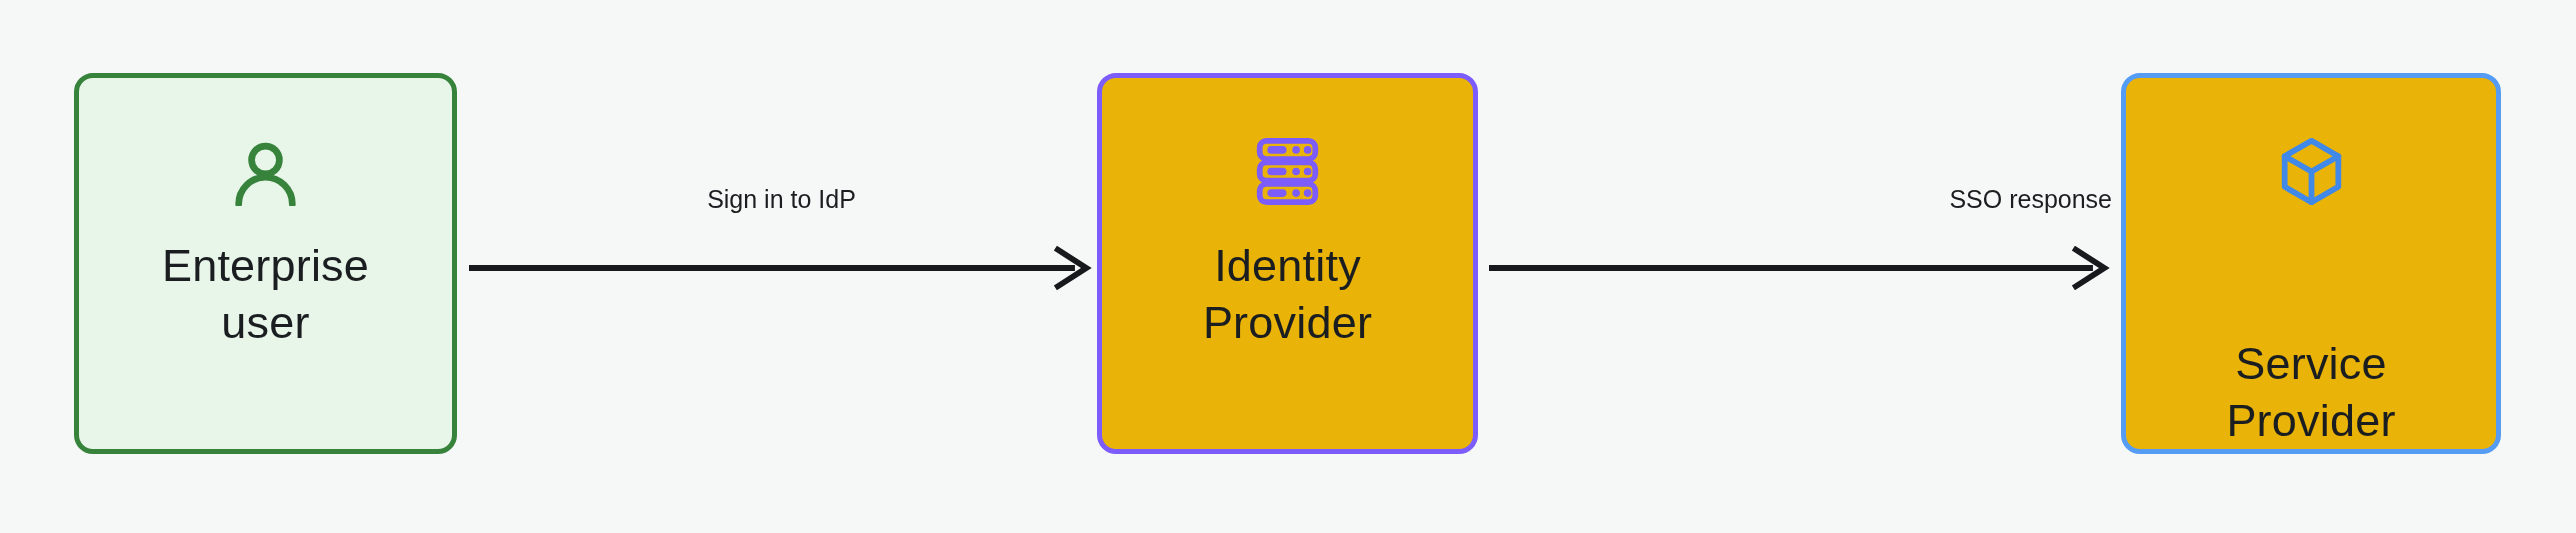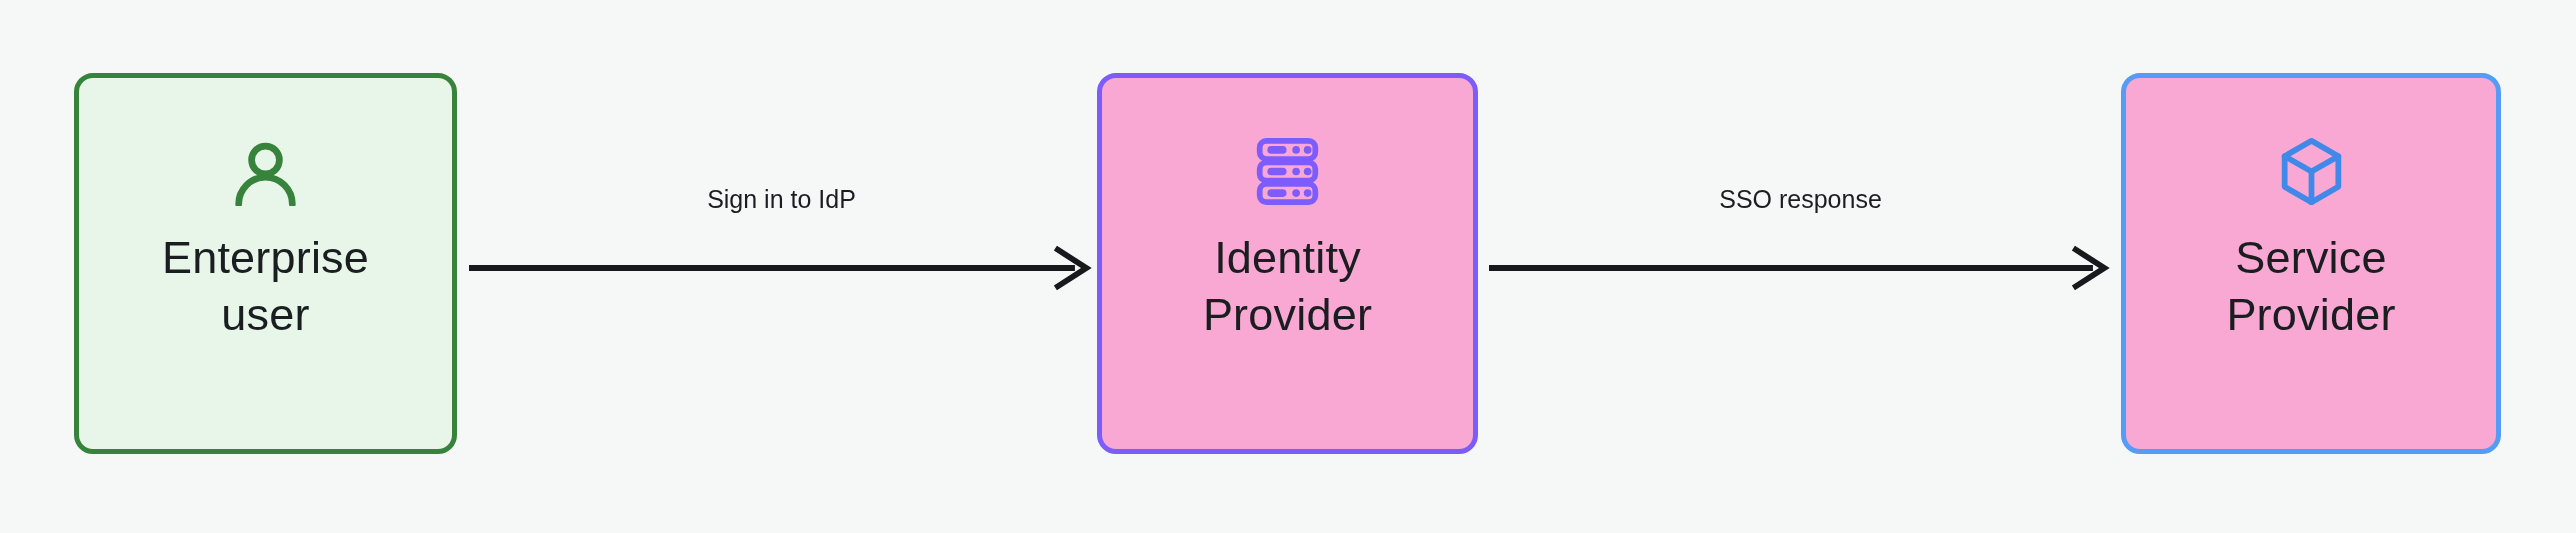--- a/index.html
+++ b/index.html
@@ -29,43 +29,44 @@
     flex-direction: column;
     align-items: center;
     justify-content: flex-start;
   }
   .node-icon {
     display: block;
     margin-top: 59px;
     height: 69px;
   }
   .node-label {
-    margin-top: 23px;
+    margin-top: 31px;
     font-size: 45px;
     line-height: 57px;
     color: #1b1e20;
     text-align: center;
     letter-spacing: 0.2px;
     white-space: pre-line;
   }
 
   #node-user {
     left: 74px;  top: 73px;  width: 383px;  height: 381px;
     border-color: #37833b;
     background: #e8f5e9;
   }
   #node-idp {
     left: 1097px; top: 73px; width: 381px; height: 381px;
     border-color: #7c5cfa;
-    background: #f9a8d4;
+    background: #eab308;
   }
   #node-sp {
     left: 2121px; top: 73px; width: 380px; height: 381px;
     border-color: #559cf5;
-    background: #f9a8d4;
+    background: #eab308;
+    justify-content: space-between;
   }
 
   
   .edge {
     position: absolute;
     top: 243px;
     height: 50px;
   }
   #edge-1 { left: 469px;  width: 625px; }
   #edge-2 { left: 1489px; width: 623px; }
@@ -76,21 +77,21 @@
     color: #1b1e20;
     font-size: 25px;
     line-height: 52px;
     text-align: center;
     white-space: pre-line;
   }
   #edge-1-label {
     left: 469px; top: 173px; width: 625px;
   }
   #edge-2-label {
-    left: 1489px; top: 173px; width: 623px;
+    left: 1489px; top: 173px; width: 623px; text-align: right;
   }
   #edge-2-sublabel {
     left: 1489px; top: 305px; width: 623px;
   }
 </style>
 </head>
 <body>
 
 <div id="canvas">
 

